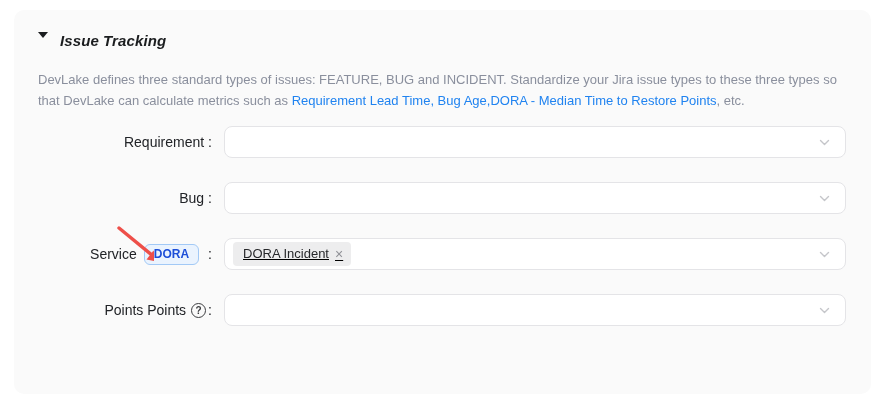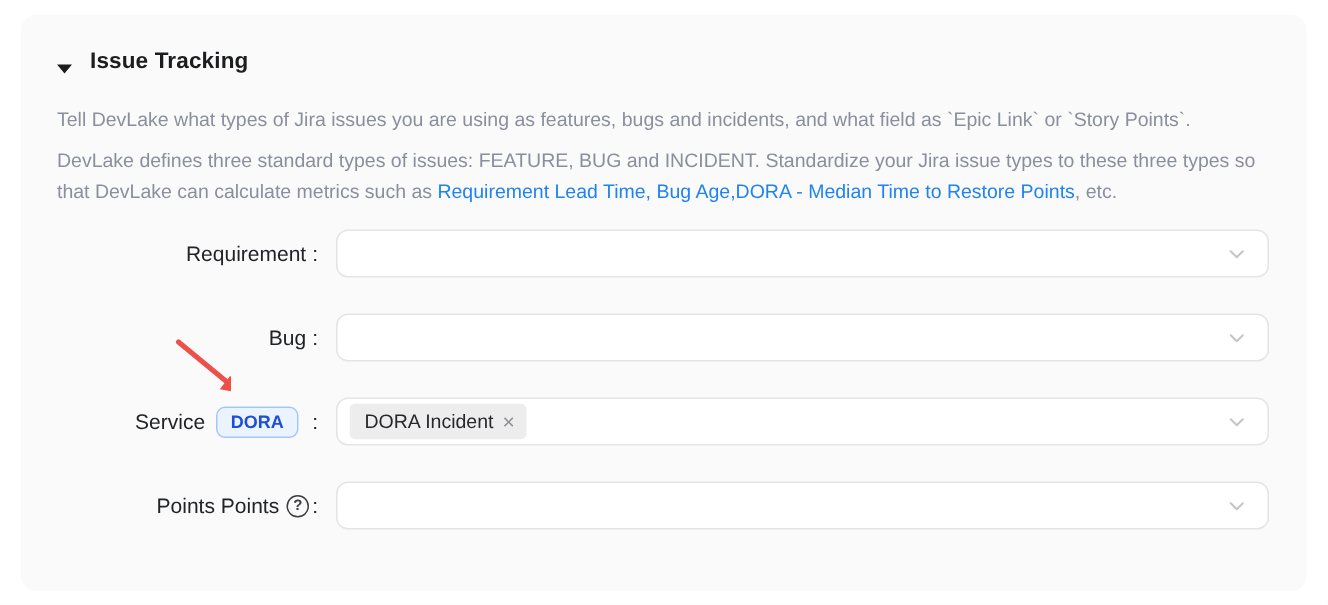--- a/index.html
+++ b/index.html
@@ -11,23 +11,24 @@
   }
   .card {
     position: absolute;
     left: 14px; top: 10px;
     width: 857px; height: 384px;
     background: #fafafa;
     border-radius: 10px;
   }
   
   .card-header {
-    display: flex; align-items: flex-end;
+    display: flex; align-items: flex-start;
     padding: 22px 24px 0 24px;
     cursor: pointer;
+    font-style: italic;
   }
   .caret {
     width: 0; height: 0;
     border-left: 5px solid transparent;
     border-right: 5px solid transparent;
     border-top: 6px solid #1b1d1f;
     margin-right: 12px;
   }
   .card-title {
     font-size: 15px; font-weight: 700; color: #1b1d1f;
@@ -82,21 +83,21 @@
     height: 32px;
     margin-left: 12px;
     background: #ffffff;
     border: 1px solid #e4e4e7;
     border-radius: 8px;
     display: flex; align-items: center;
     padding: 0 14px 0 8px;
     cursor: pointer;
     position: relative;
   }
-  .select-values { flex: 1; display: flex; align-items: flex-end; overflow: hidden; }
+  .select-values { flex: 1; display: flex; align-items: flex-end; overflow: hidden; text-decoration: underline; }
   .chevron { flex: none; margin-left: auto; display: flex; }
   .chip {
     display: inline-flex; align-items: center;
     background: #ededee;
     border-radius: 4px;
     padding: 3px 8px 4px 10px;
     font-size: 13px; color: #27282b;
     line-height: 17px;
   }
   .chip-close {
@@ -116,23 +117,20 @@
 
 <div class="card">
 
   <div class="card-header">
     <span class="caret"></span>
     <span class="card-title">Issue Tracking</span>
   </div>
 
   <div class="desc">
     <p>
-      <span>Tell DevLake what types of Jira issues you are using as features, bugs and incidents, and what field as `Epic Link` or `Story Points`.</span>
-    </p>
-    <p>
       <span>DevLake defines three standard types of issues: FEATURE, BUG and INCIDENT. Standardize your Jira issue types to these three types so that DevLake can calculate metrics such as </span><a>Requirement Lead Time</a><span class="link-sep">, </span><a>Bug Age</a><span class="link-sep">,</span><a>DORA - Median Time to Restore Points</a><span>, etc.</span>
     </p>
   </div>
 
   <div class="form">
 
     <div class="form-row">
       <div class="label-cell">
         <span>Requirement</span>
         <span class="label-colon">:</span>

